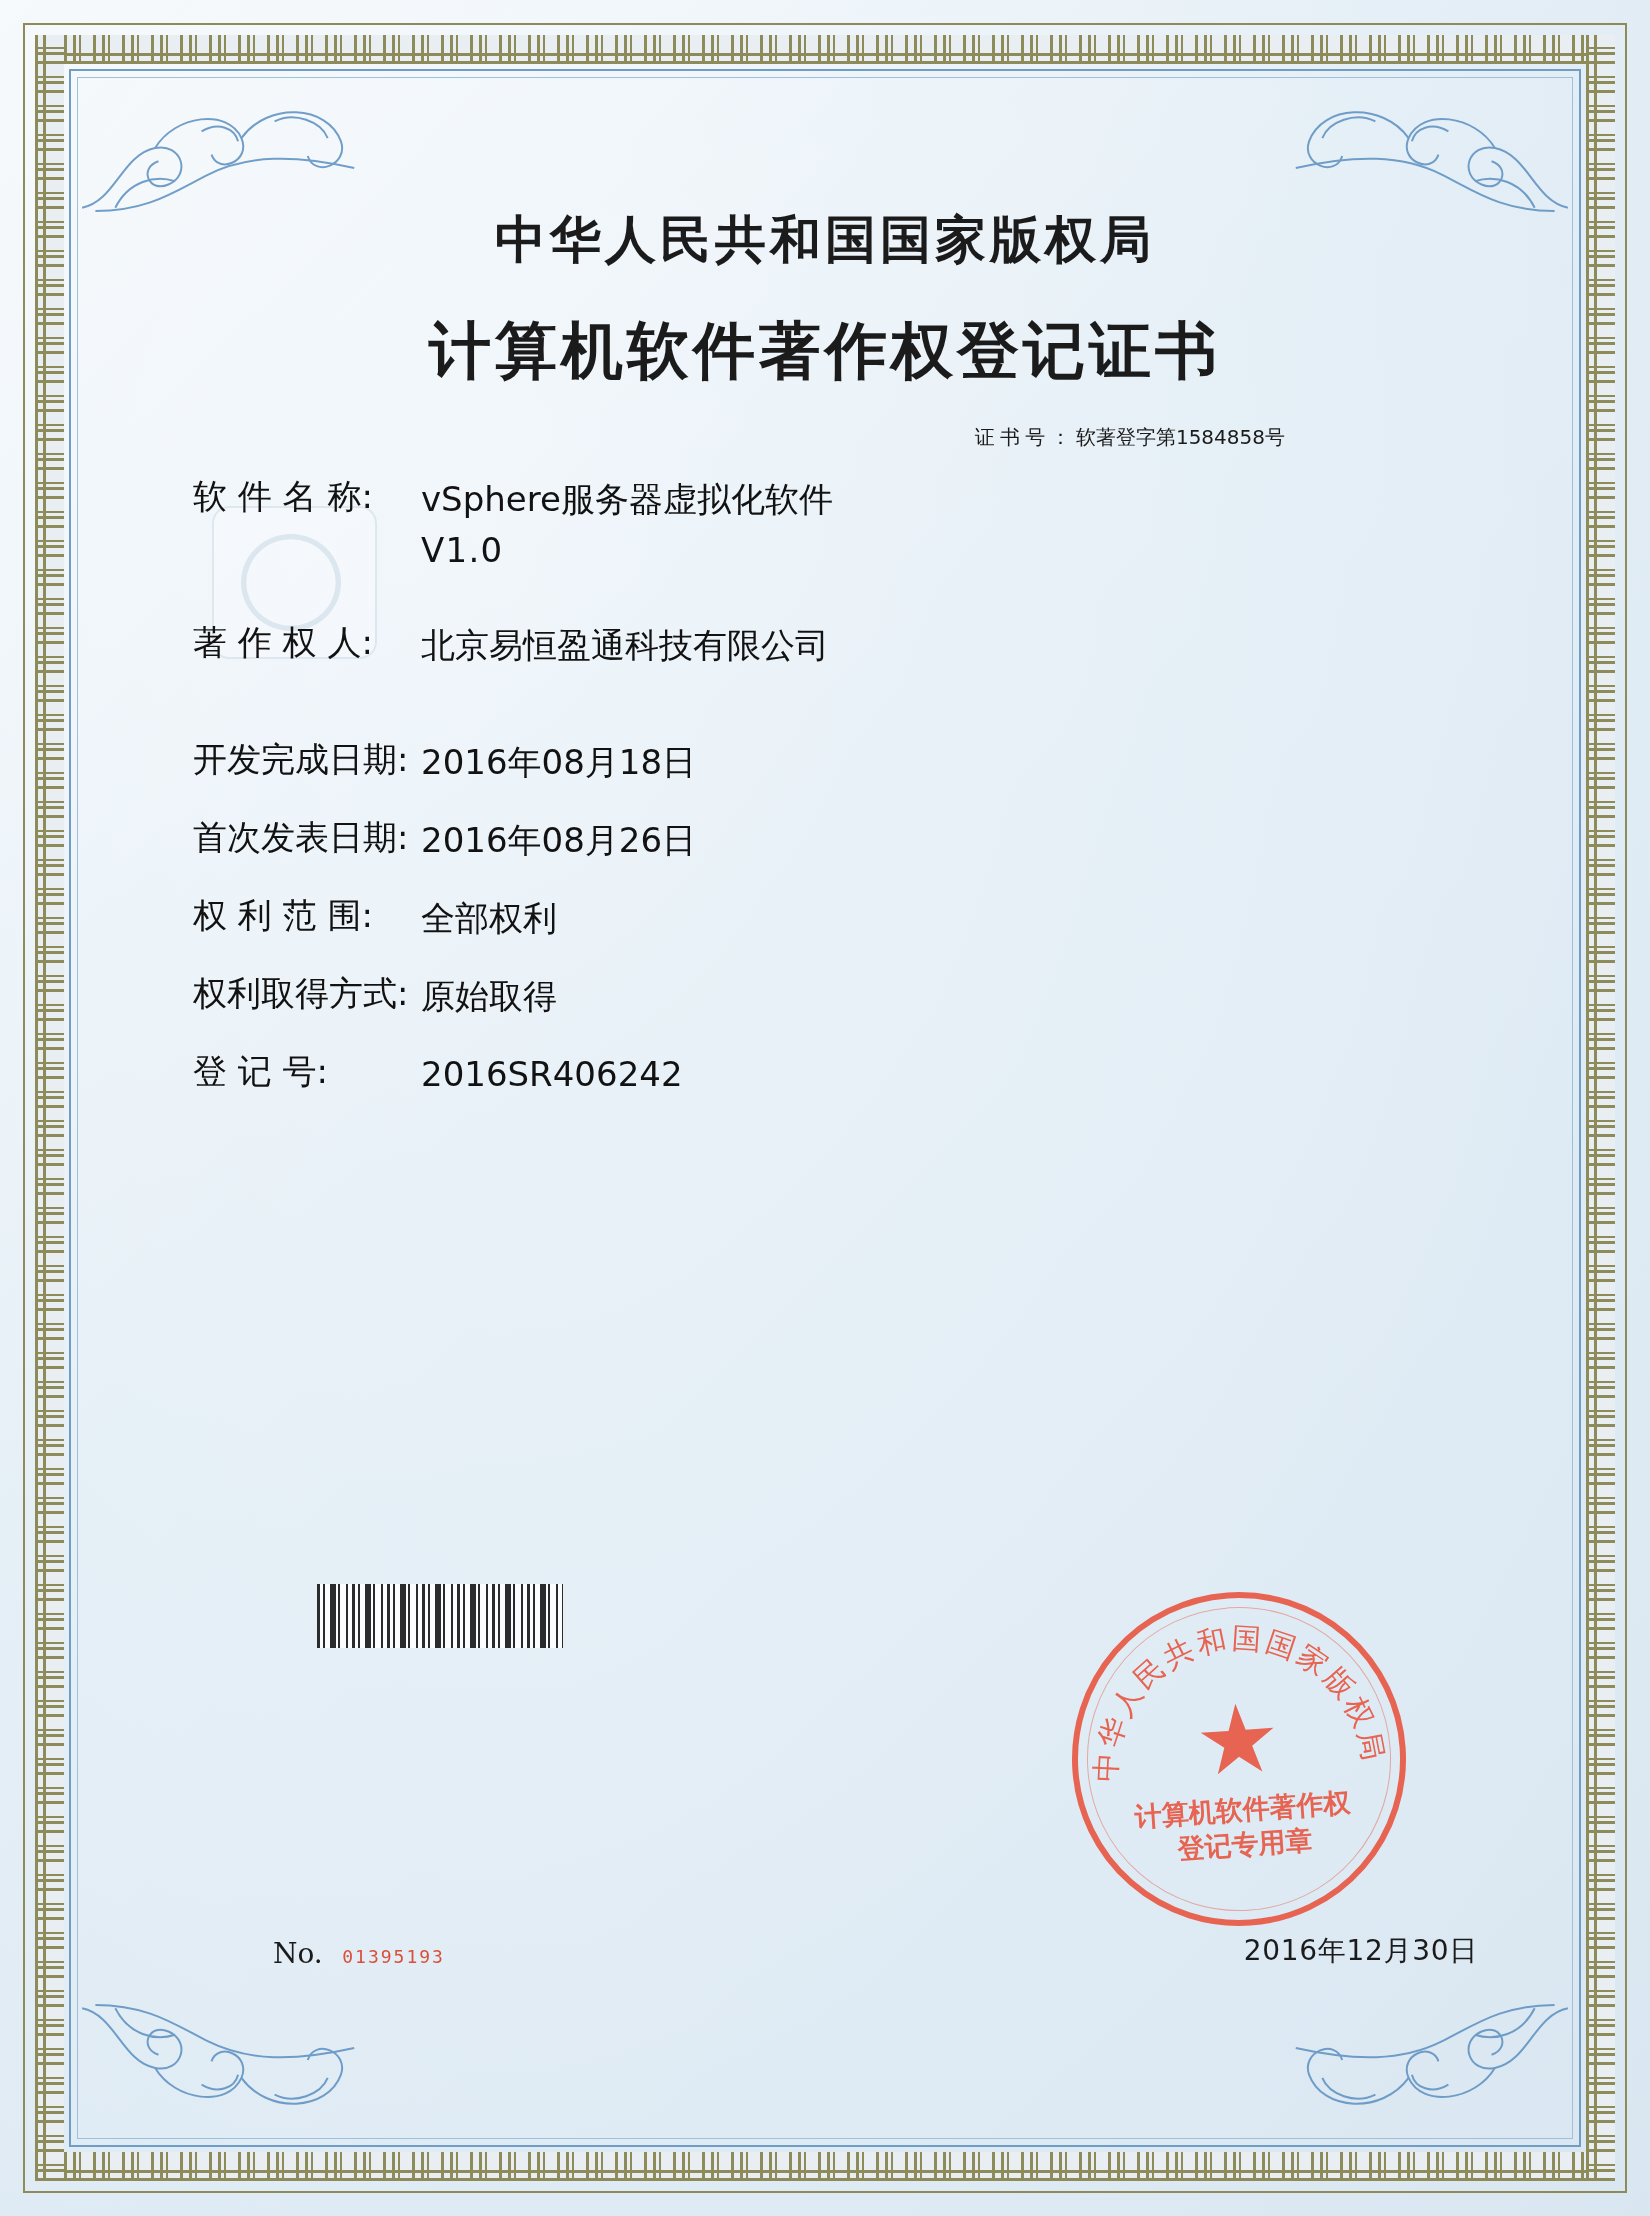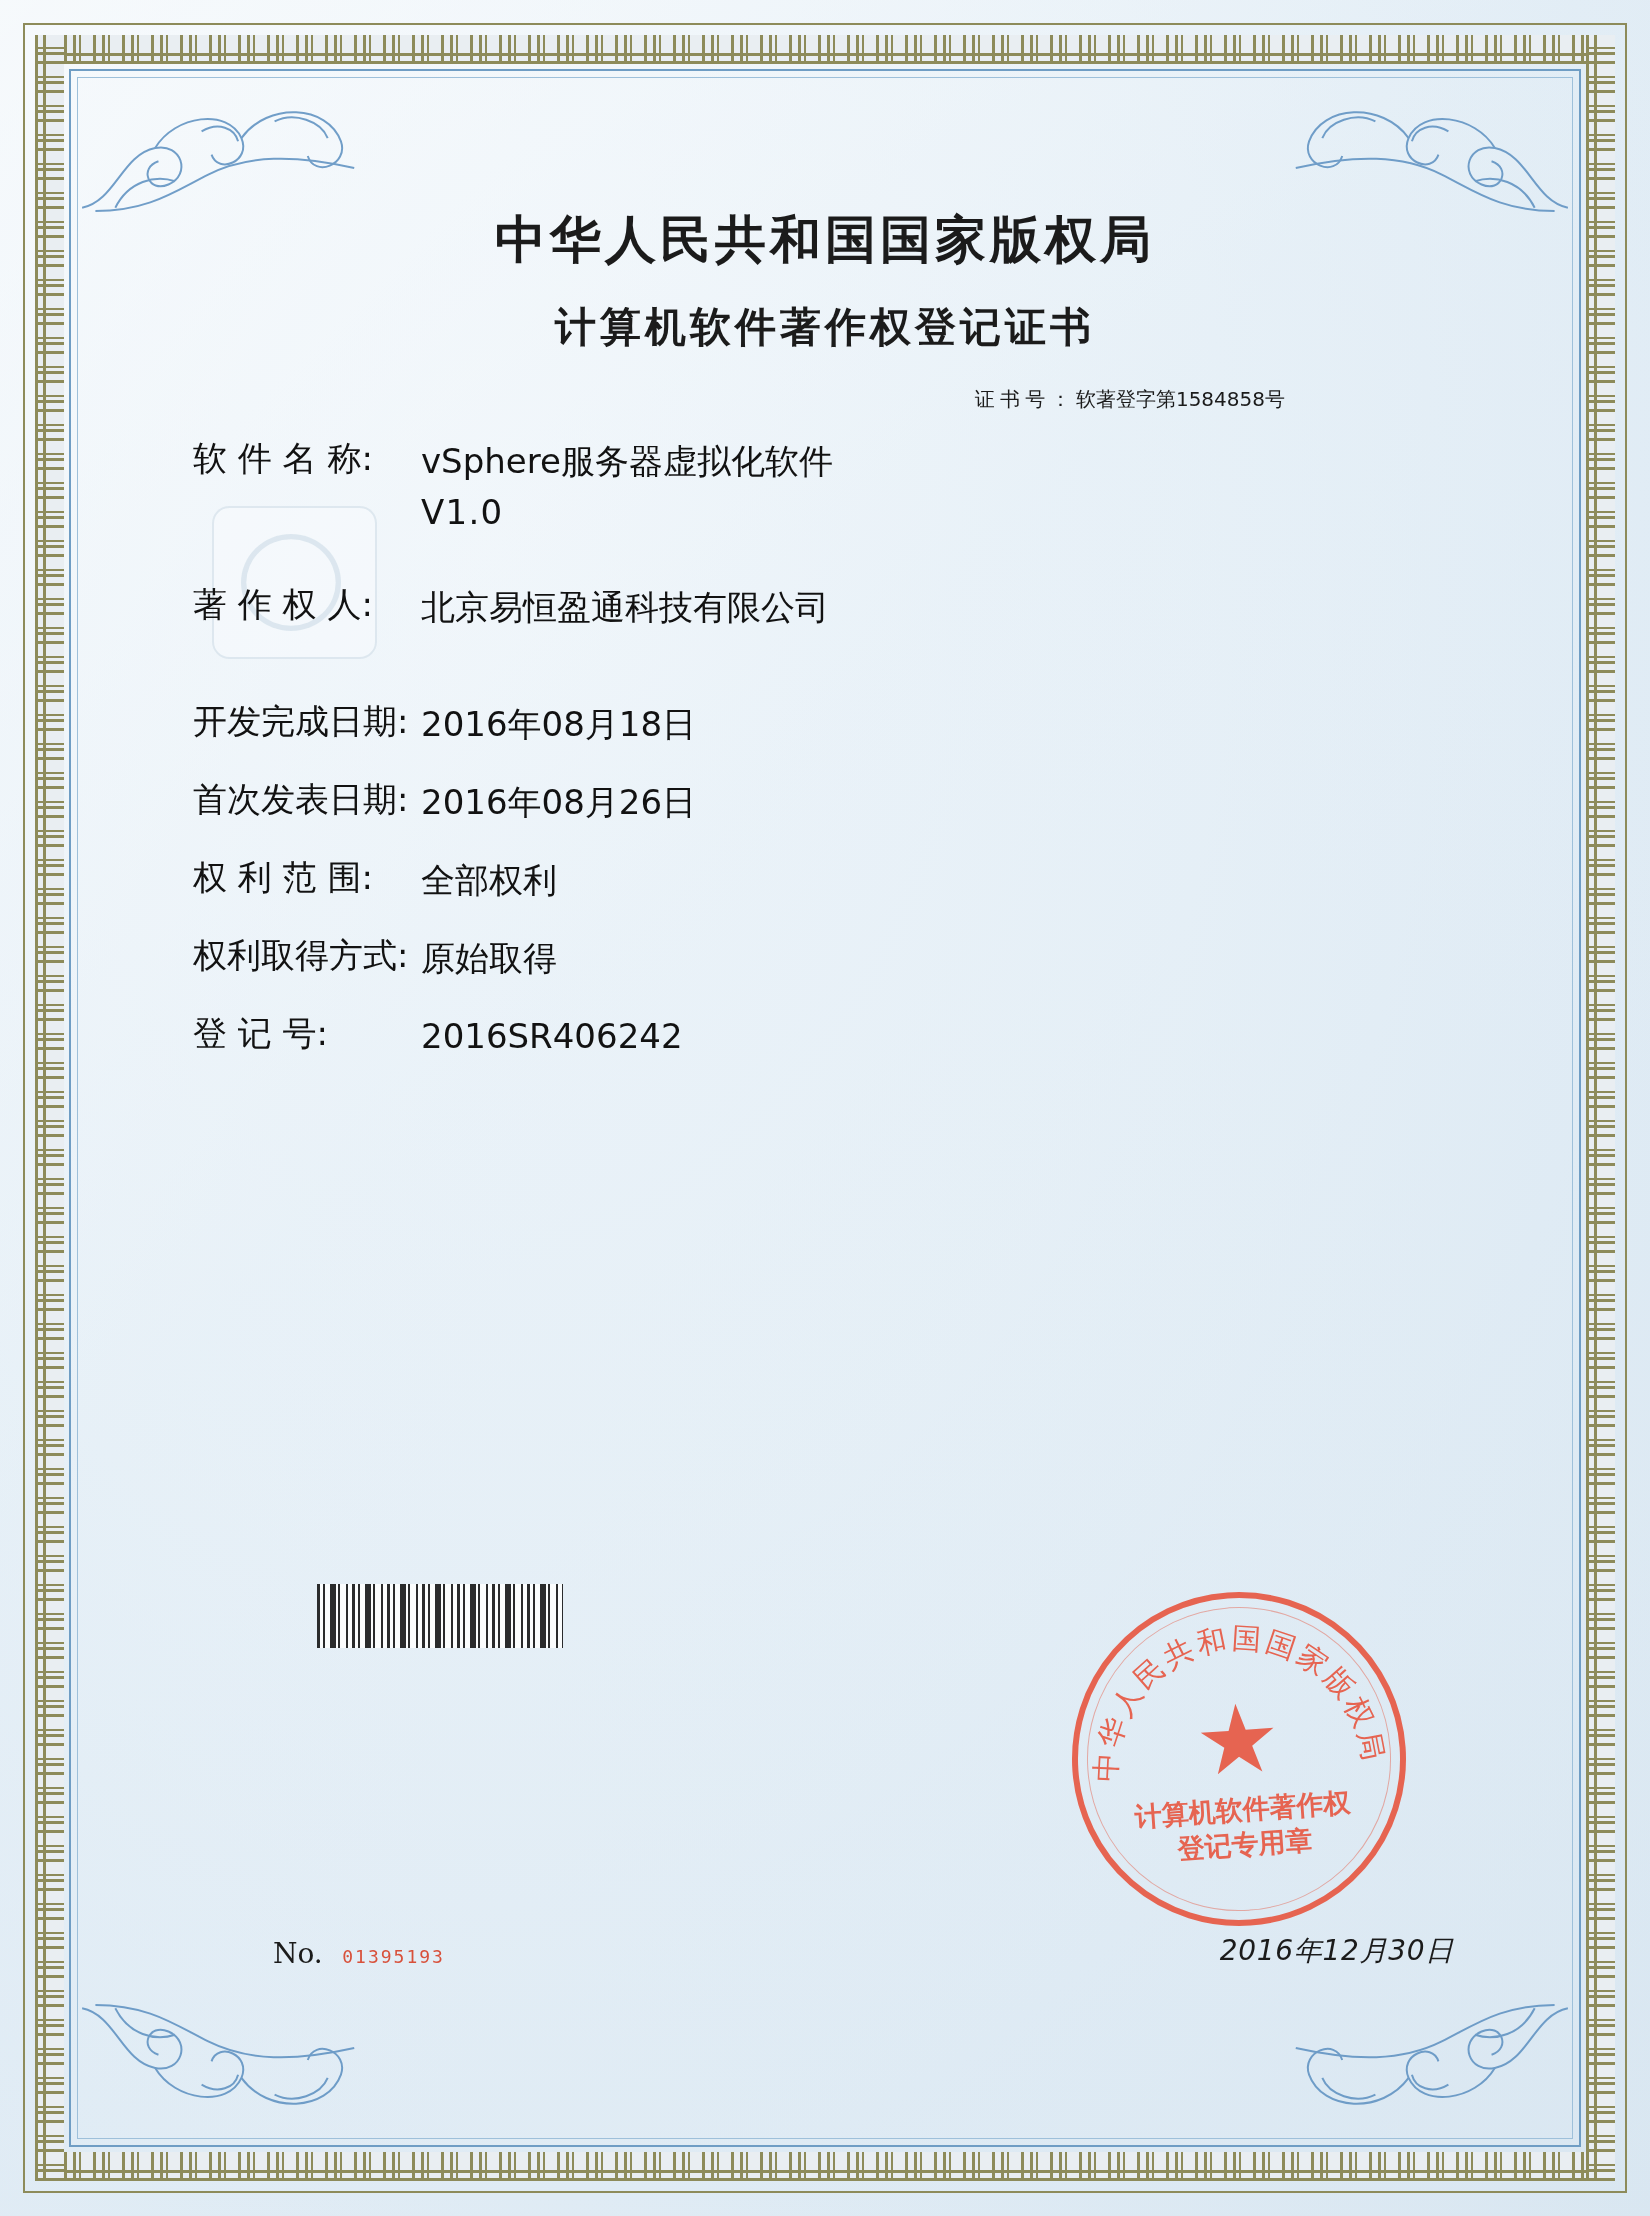--- a/index.html
+++ b/index.html
@@ -107,24 +107,24 @@
     font-weight:bold;
     font-size:51px;
     letter-spacing:4px;
     color:#1b1b1b;
     margin-top:106px;
   }
   .title-sub{
     text-align:center;
     font-family:"DejaVu Serif", serif;
     font-weight:bold;
-    font-size:41px;
+    font-size:62px;
     letter-spacing:4px;
     color:#1b1b1b;
-    margin-top:25px;
+    margin-top:34px;
   }
   .cert-no-row{
     margin-top:31px;
     text-align:right;
     padding-right:265px;
     font-size:20px;
     color:#1b1b1b;
     font-family:"DejaVu Sans", sans-serif;
     letter-spacing:0.7px;
   }
@@ -249,23 +249,22 @@
     font-family:"DejaVu Serif", serif;
   }
   .footer .no-value{
     color:#d8503a;
     font-family:"DejaVu Sans Mono", monospace;
     letter-spacing:2px;
     margin-left:10.6px;
     font-size:18px;
   }
   .footer .date{
-    margin-right:96px;
+    margin-right:72px;
     letter-spacing:0.7px;
-    font-style:italic;
   }
 
   
   .watermark{
     position:absolute;
     left:212px;top:506px;
     width:165px;height:153px;
     border-radius:17.3px;
     background:rgba(255,255,255,.30);
     box-shadow:inset 0 0 0 2px rgba(180,200,214,.45);

